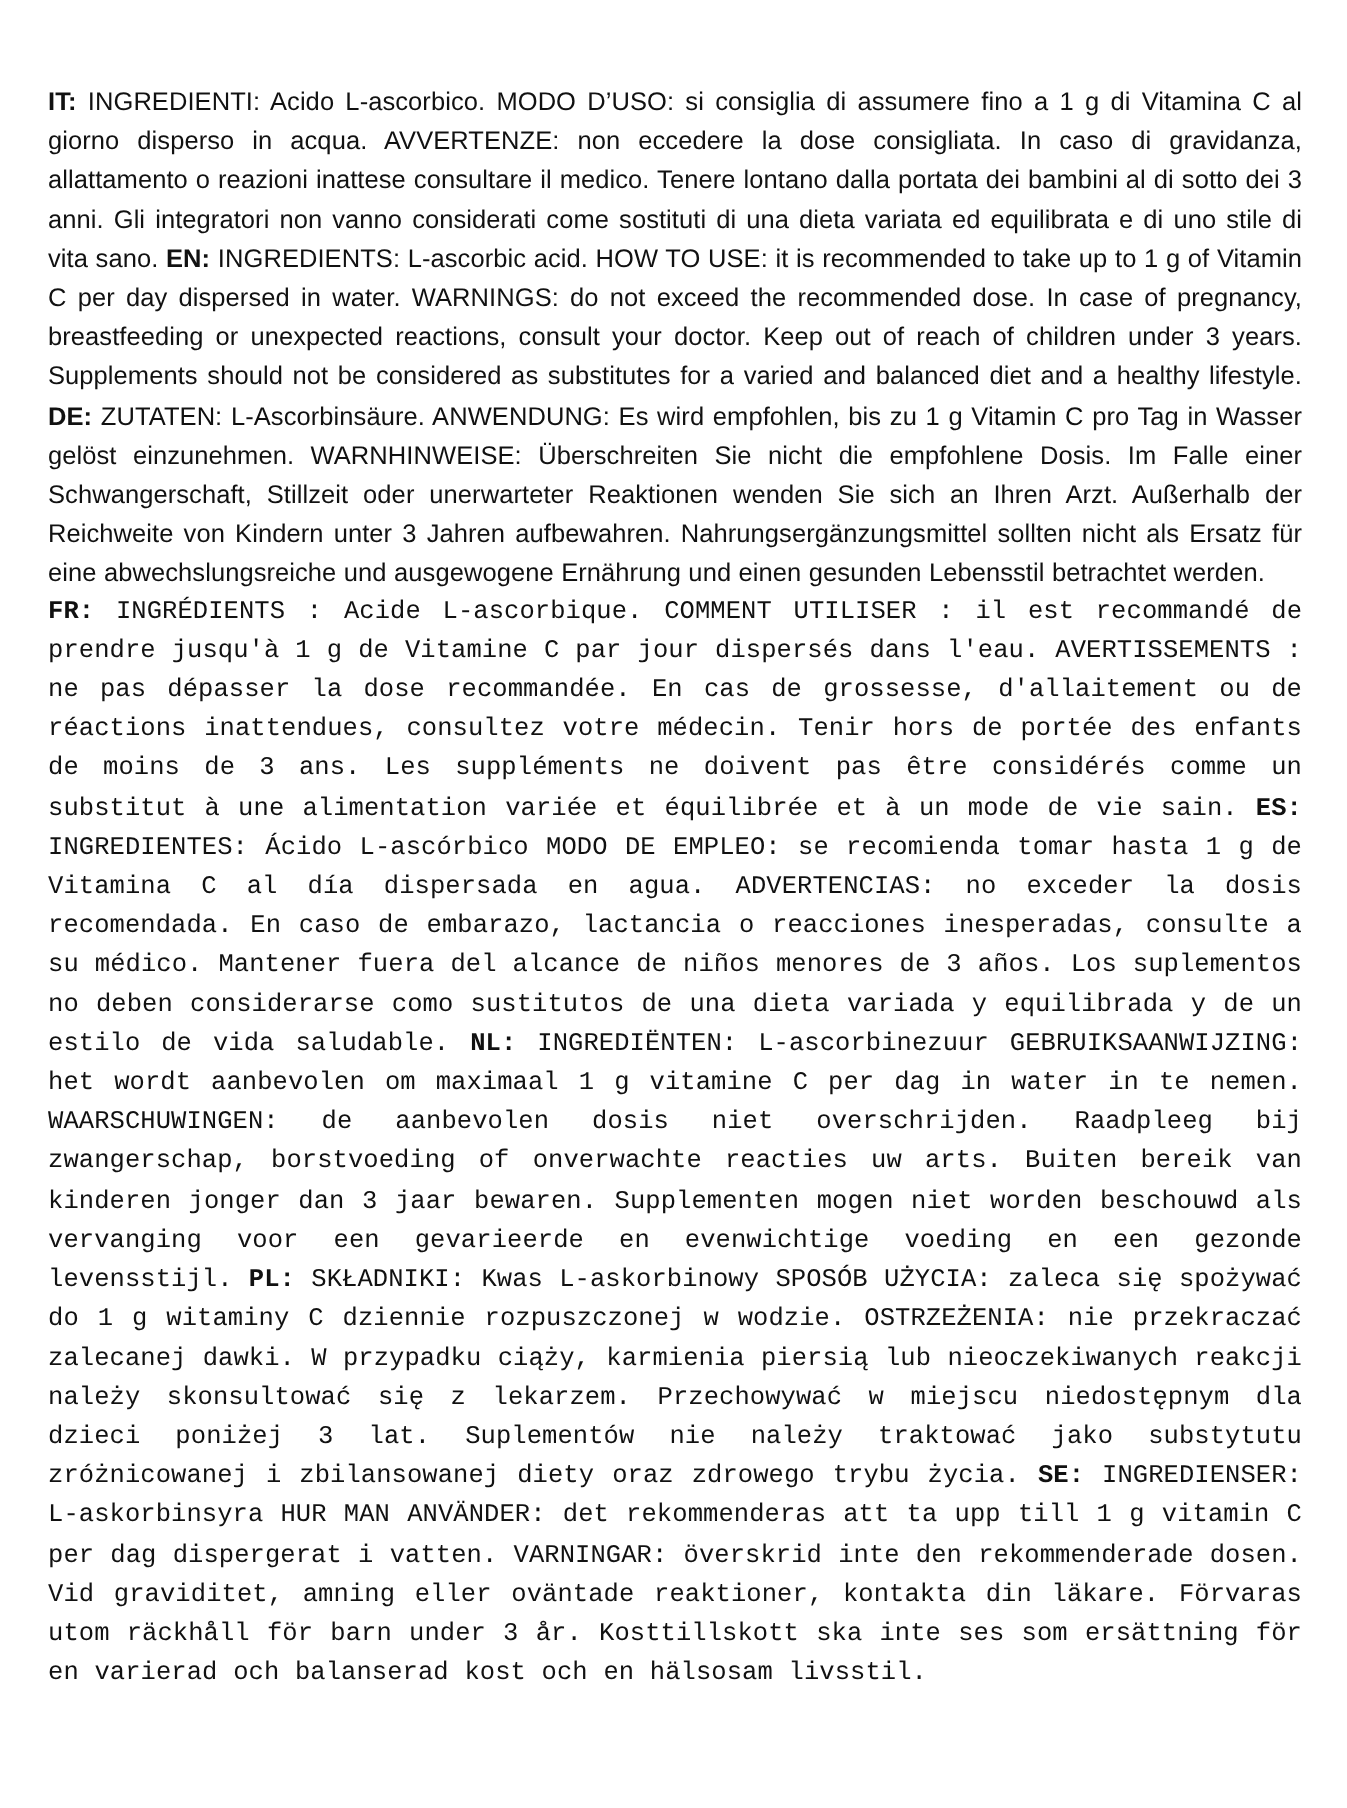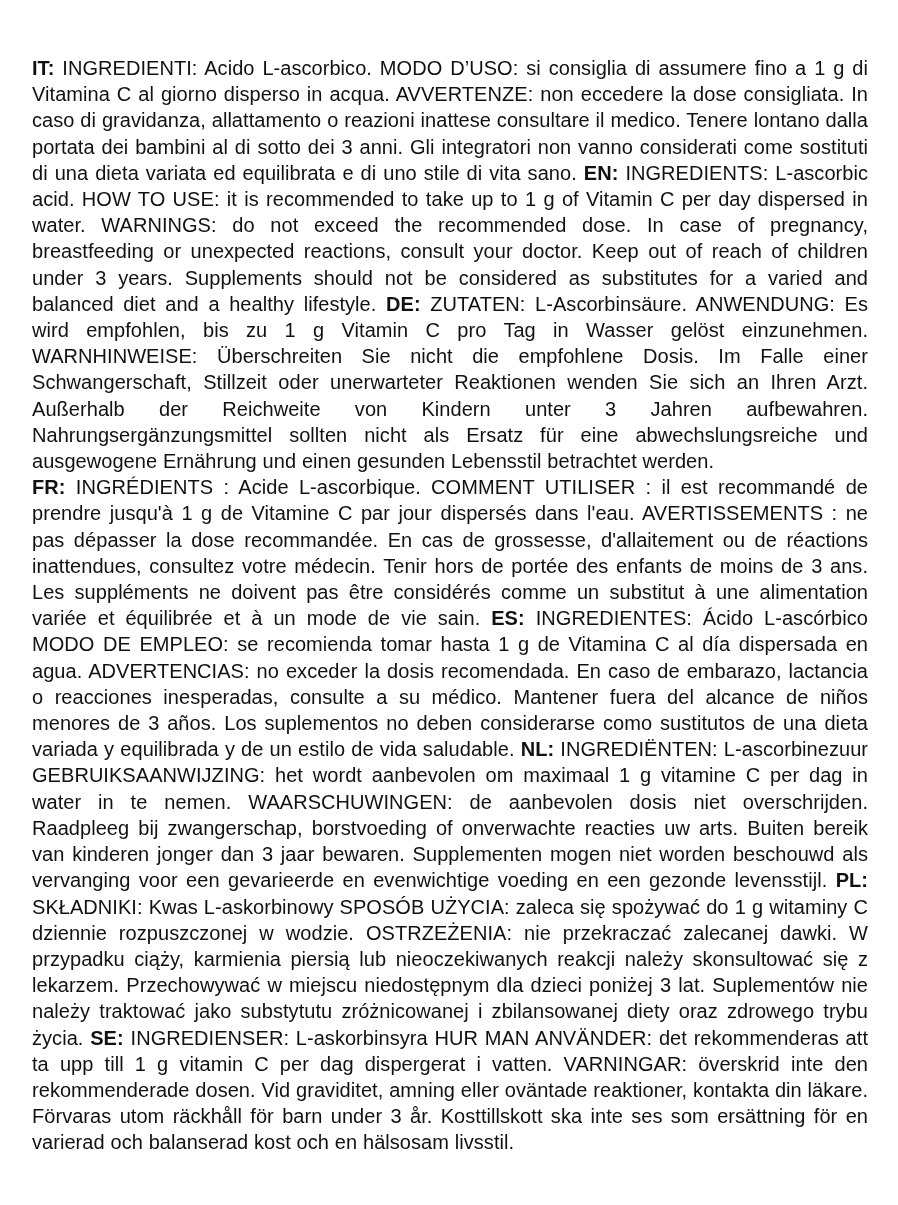--- a/index.html
+++ b/index.html
@@ -23,34 +23,35 @@
     background: #ffffff;
     overflow: hidden;
   }
   #leaflet-text-block {
     position: absolute;
     left: 32px;
     top: 55px;
     width: 836px;
     text-align: justify;
     text-justify: inter-word;
-    font-size: 20px;
+    font-size: 17px;
     line-height: 26.2px;
     letter-spacing: 0.05px;
     word-spacing: 0.2px;
     color: #111111;
   }
   .lang-para {
     margin: 0;
     padding: 0;
     text-align: justify;
     text-justify: inter-word;
   }
   .lang-para:last-child {
     text-align: justify;
+    font-family: Liberation Mono, monospace;
   }
   .lang-code {
     font-weight: bold;
   }
   .lang-body {
     font-weight: normal;
   }
   
   .flow {
     display: inline;

